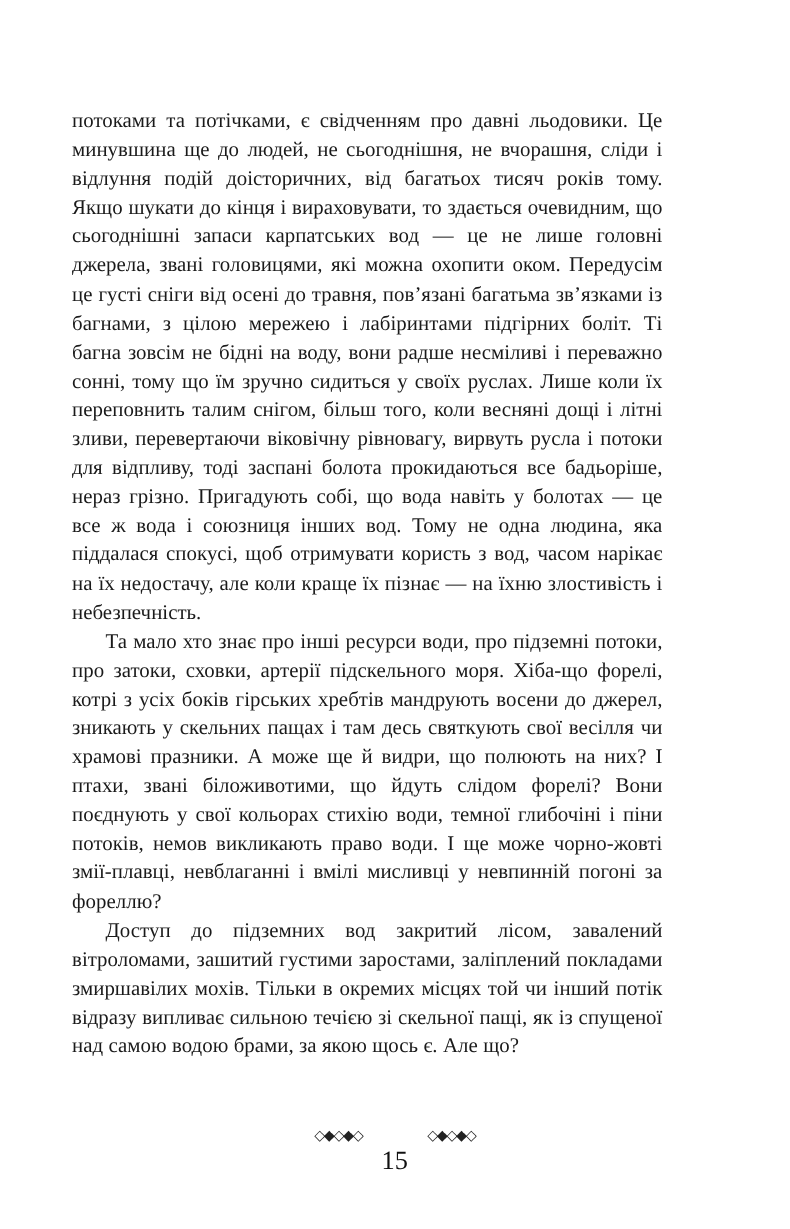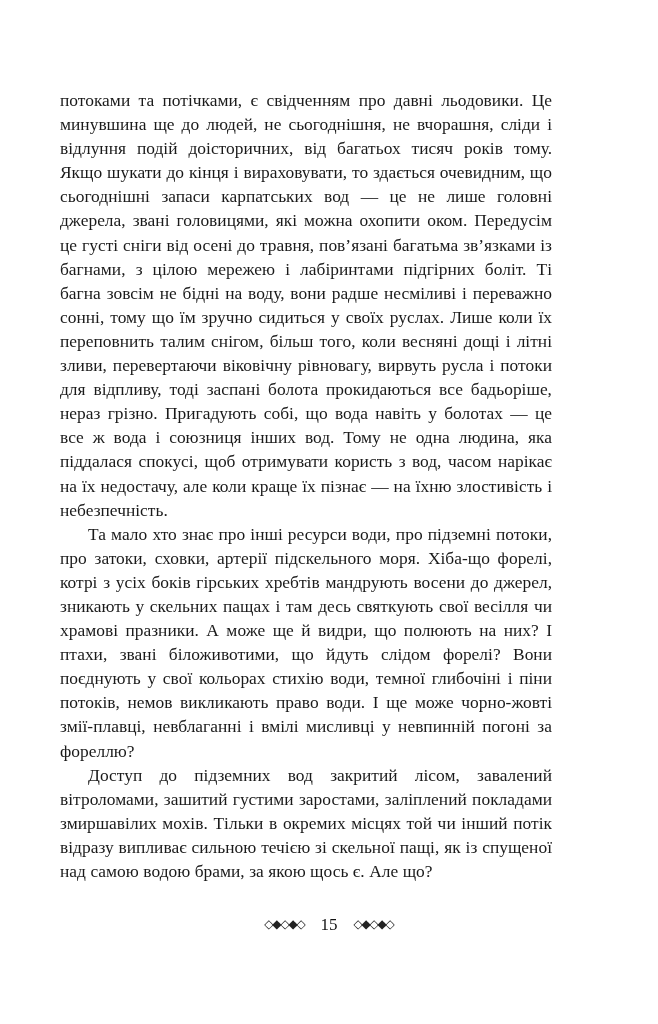--- a/index.html
+++ b/index.html
@@ -54,24 +54,25 @@
   .ornament {
     display: inline-block;
     line-height: 1;
     font-size: 12px;
     letter-spacing: -1.2px;
     color: #222222;
     font-family: "DejaVu Sans", sans-serif;
     transform: translateY(-1px);
   }
   .folio {
-    font-size: 17px;
+    font-size: 22px;
     line-height: 1;
     color: #111111;
     font-family: "Liberation Serif", "DejaVu Serif", serif;
+    margin-top: 40px;
   }
 </style>
 </head>
 <body>
 
 <div class="page">
 
   <div class="text-block">
     <p class="para first">потоками та потічками, є свідченням про давні льодовики. Це минувшина ще до людей, не сьогоднішня, не вчорашня, сліди і відлуння подій доісторичних, від багатьох тисяч ро­ків тому. Якщо шукати до кінця і вираховувати, то здаєть­ся очевидним, що сьогоднішні запаси карпатських вод — це не лише головні джерела, звані головицями, які можна охопити оком. Передусім це густі сніги від осені до травня, пов’язані багатьма зв’язками із багнами, з цілою мережею і лабіринтами підгірних боліт. Ті багна зовсім не бідні на воду, вони радше несміливі і переважно сонні, тому що їм зручно сидиться у своїх руслах. Лише коли їх переповнить талим снігом, більш того, коли весняні дощі і літні зливи, перевертаючи віковічну рівновагу, вирвуть русла і потоки для відпливу, тоді заспані болота прокидаються все бадьо­ріше, нераз грізно. Пригадують собі, що вода навіть у бо­лотах — це все ж вода і союзниця інших вод. Тому не одна людина, яка піддалася спокусі, щоб отримувати користь з вод, часом нарікає на їх недостачу, але коли краще їх пізнає — на їхню злостивість і небезпечність.</p>
     <p class="para">Та мало хто знає про інші ресурси води, про підземні потоки, про затоки, сховки, артерії підскельного моря. Хі­ба-що форелі, котрі з усіх боків гірських хребтів мандру­ють восени до джерел, зникають у скельних пащах і там десь святкують свої весілля чи храмові празники. А може ще й видри, що полюють на них? І птахи, звані біложиво­тими, що йдуть слідом форелі? Вони поєднують у свої ко­льорах стихію води, темної глибочіні і піни потоків, немов викликають право води. І ще може чорно-жовті змії-плав­ці, невблаганні і вмілі мисливці у невпинній погоні за фо­реллю?</p>

